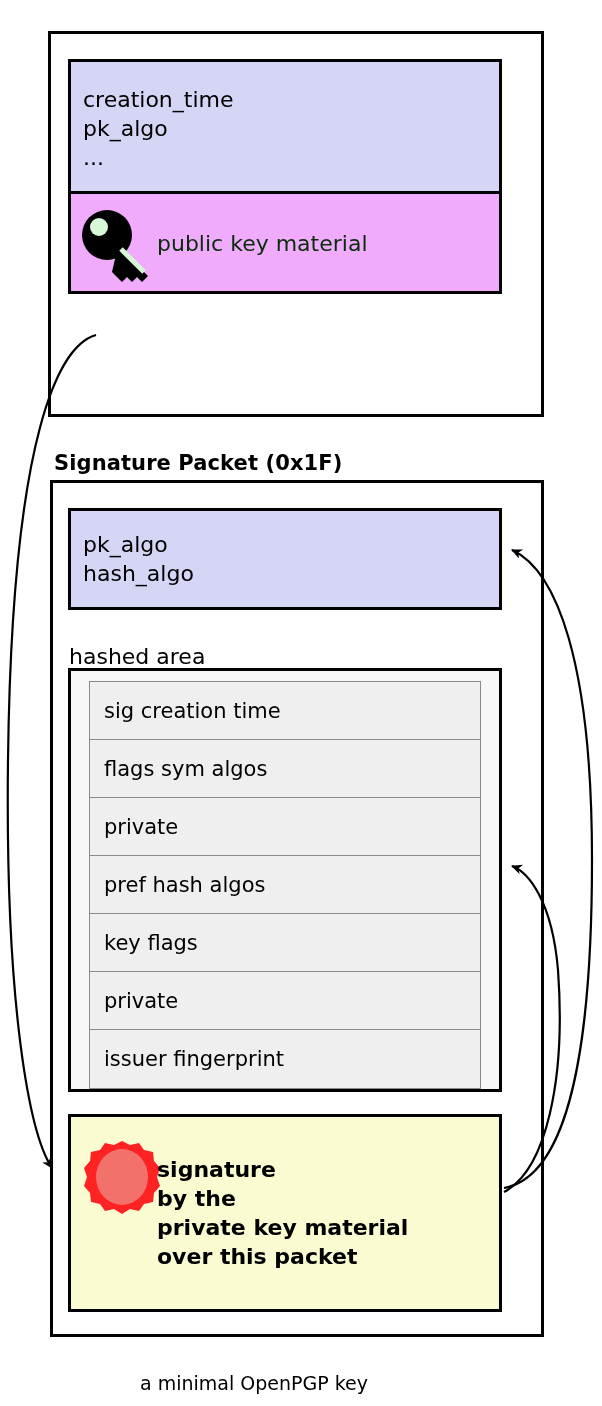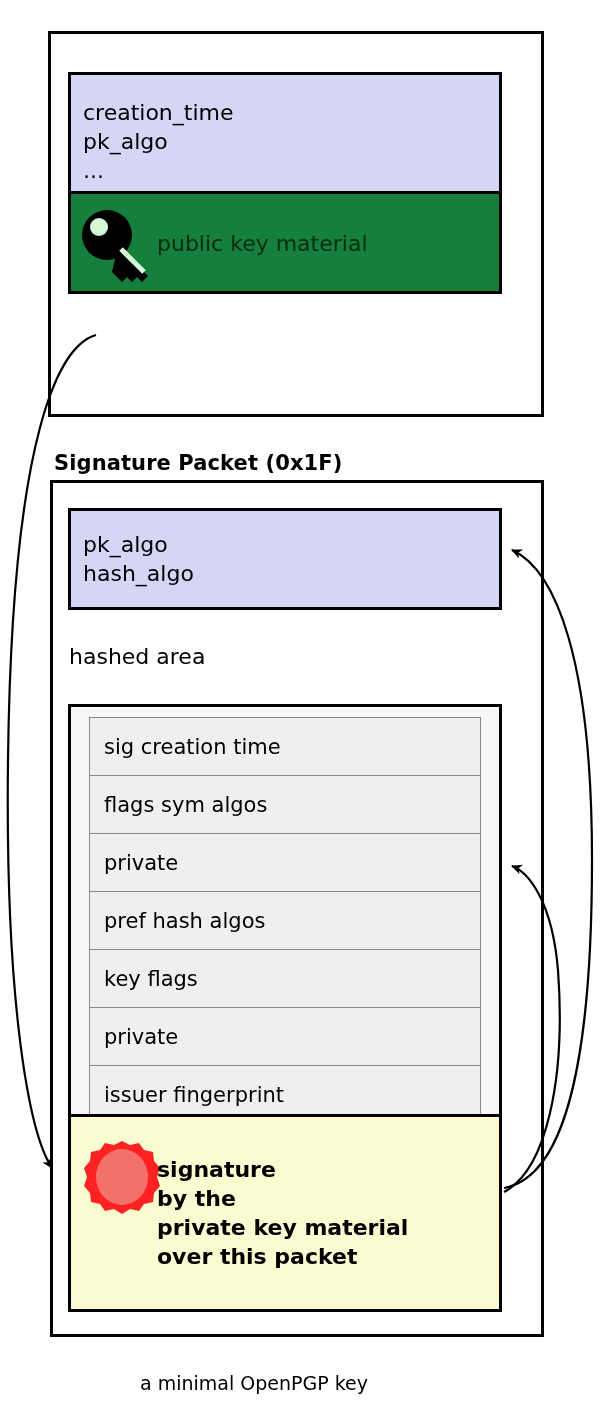--- a/index.html
+++ b/index.html
@@ -12,21 +12,21 @@
              white-space:nowrap;color:#000;}
 
   .outer-box{position:absolute;border:3px solid #000;background:#fff;box-sizing:border-box;}
 
   .field-box{position:absolute;border:3px solid #000;box-sizing:border-box;
              font-size:22px;line-height:29px;color:#000;}
   .field-box .lines{position:absolute;left:12px;top:50%;transform:translateY(-50%);
                     white-space:pre;}
 
   .lavender{background:#d5d5f5;}
-  .green{background:#15803d;}
+  .green{background:#f0abfc;}
   .yellow{background:#fbfbd2;}
 
   .green .lines,.yellow .lines{left:86px;}
   .green .lines{color:#0a2c0a;}
 
   .area-label{position:absolute;font-size:22px;color:#000;white-space:nowrap;margin-top:8px;}
 
   .sub-area{position:absolute;border:3px solid #000;background:#f7f7f7;box-sizing:border-box;}
   .sub-list{position:absolute;left:18px;top:10px;right:18px;border:1px solid #8a8a8a;
             box-sizing:border-box;background:#efefef;}
@@ -40,21 +40,21 @@
               pointer-events:none;overflow:visible;}
 </style>
 </head>
 <body>
 
 <div id="canvas">
 
 
   <div class="outer-box" style="left:48px;top:31px;width:496px;height:386px;"></div>
 
-  <div class="field-box lavender" style="left:68px;top:72px;width:434px;height:137px;">
+  <div class="field-box lavender" style="left:68px;top:59px;width:434px;height:137px;">
     <div class="lines">creation_time
 pk_algo
 ...</div>
   </div>
 
   <div class="field-box green" style="left:68px;top:191px;width:434px;height:103px;">
 
     <svg style="position:absolute;left:9px;top:14px;" width="76" height="76" viewBox="0 0 76 76">
       <circle cx="27" cy="27" r="25" fill="#000"></circle>
       <circle cx="19" cy="19" r="9" fill="#d6f8d6"></circle>
@@ -68,21 +68,21 @@
 
   <div class="outer-box" style="left:50px;top:480px;width:494px;height:857px;"></div>
 
   <div class="field-box lavender" style="left:68px;top:508px;width:434px;height:102px;">
     <div class="lines">pk_algo
 hash_algo</div>
   </div>
 
   <div class="area-label" style="left:69px;top:636px;">hashed area</div>
 
-  <div class="sub-area" style="left:68px;top:668px;width:434px;height:424px;margin-top:36px;">
+  <div class="sub-area" style="left:68px;top:668px;width:434px;height:424px;">
     <div class="sub-list">
       <div class="sub-row">sig creation time</div>
       <div class="sub-row">flags sym algos</div>
       <div class="sub-row">private</div>
       <div class="sub-row">pref hash algos</div>
       <div class="sub-row">key flags</div>
       <div class="sub-row">private</div>
       <div class="sub-row">issuer fingerprint</div>
     </div>
   </div>

